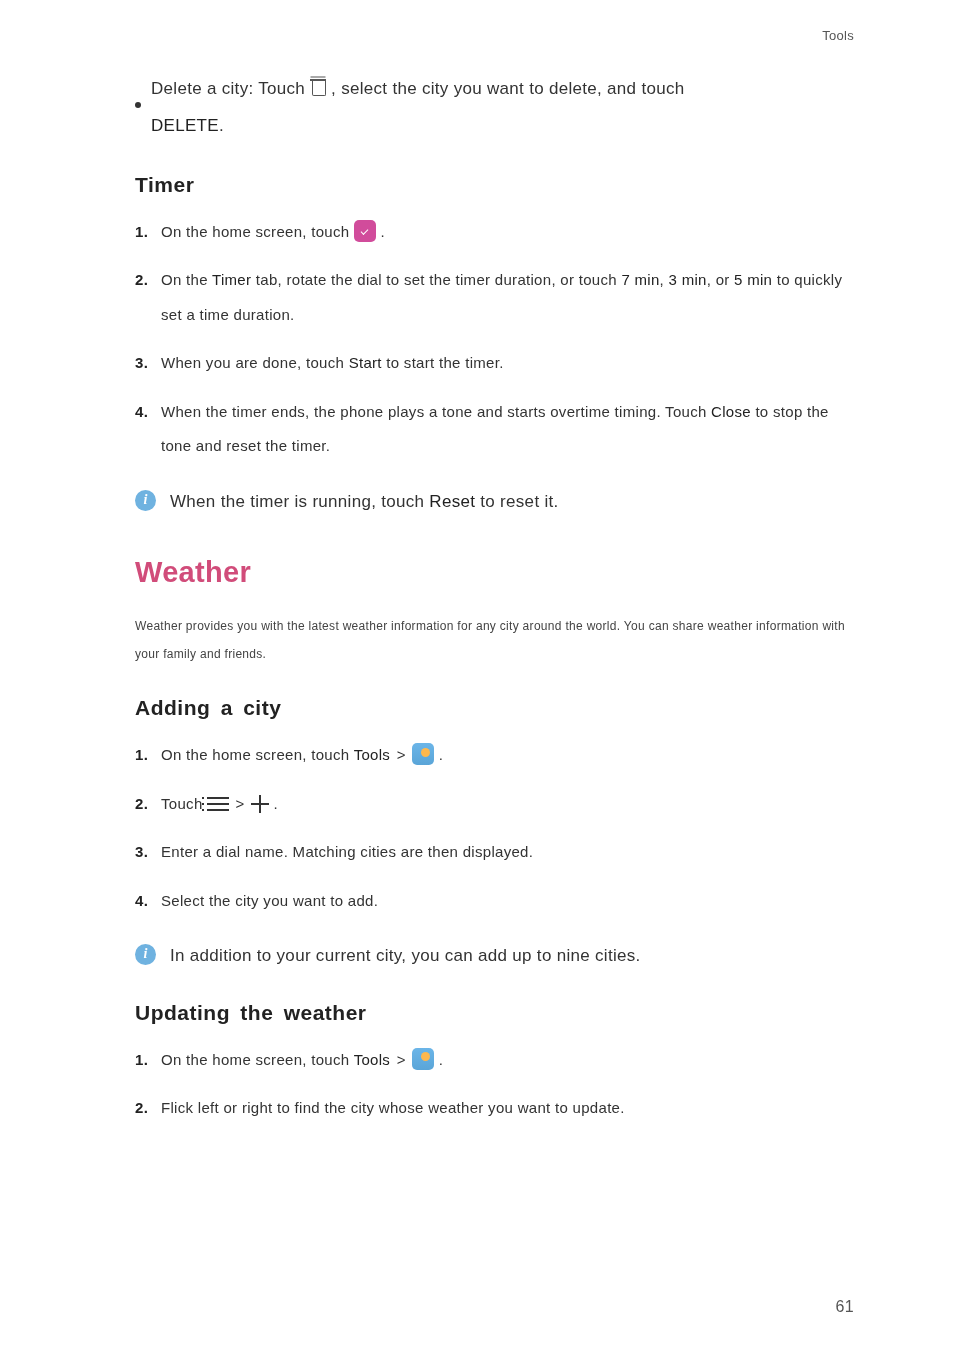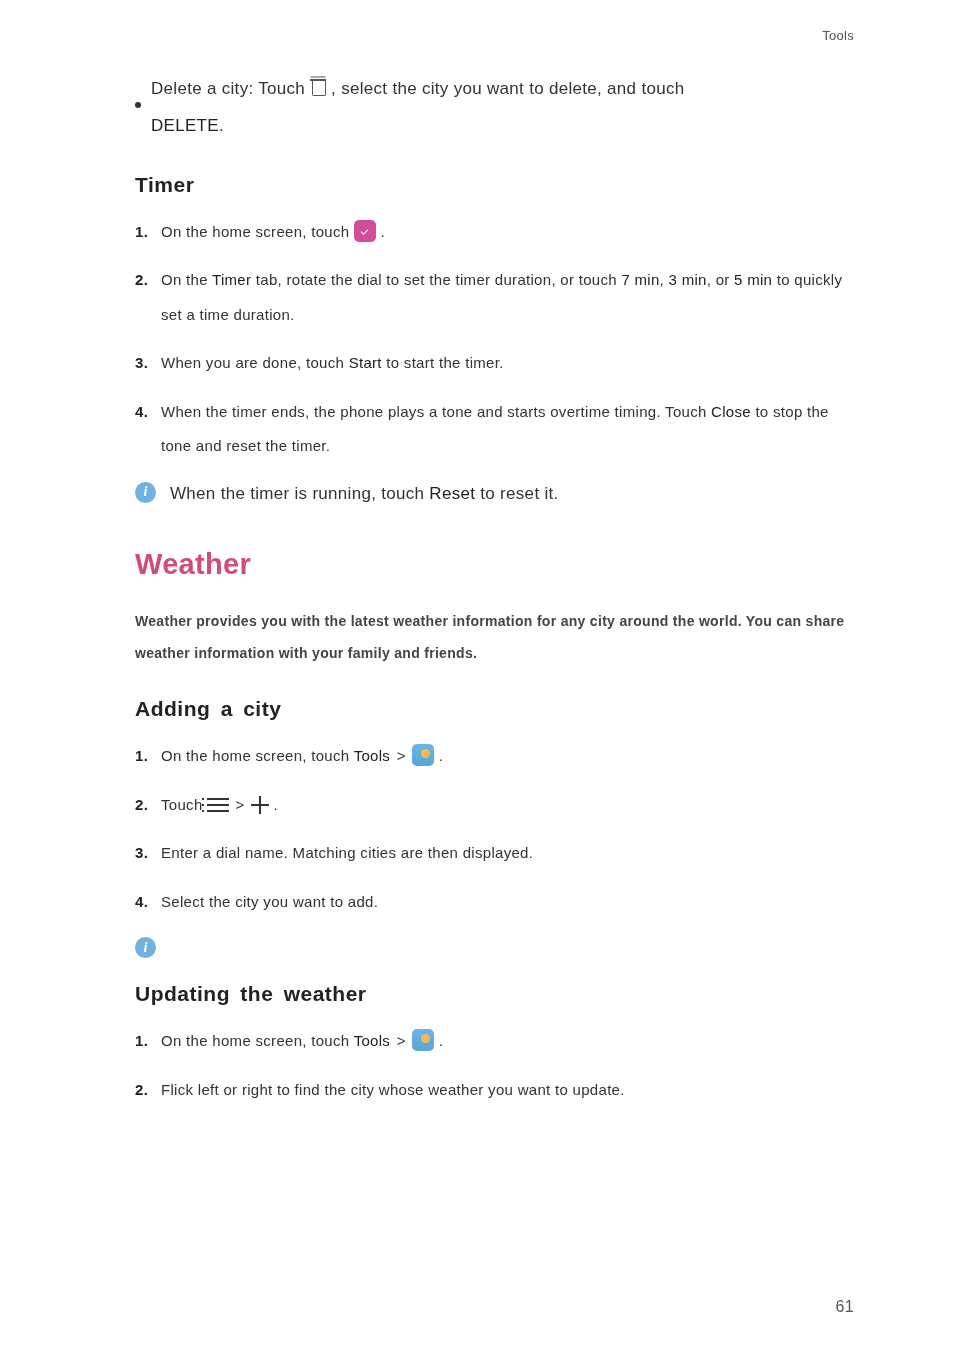--- a/index.html
+++ b/index.html
@@ -72,30 +72,29 @@
     padding-left: 26px;
   }
   ol li::before {
     content: counter(item) ".";
     font-weight: 700;
     position: absolute;
     left: 0;
     color: #222;
   }
   .para {
-    font-size: 14px;
+    font-size: 12px;
     line-height: 2.3;
     margin-bottom: 14px;
     color: #444;
-    font-weight: bold;
   }
   .info-row {
     display: flex;
     align-items: flex-start;
-    margin-top: 14px;
+    margin-top: 22px;
     margin-bottom: 18px;
     font-size: 17px;
     line-height: 1.9;
   }
   .info-icon {
     width: 21px;
     height: 21px;
     border-radius: 50%;
     background: #6fb2e0;
     display: flex;
@@ -289,20 +288,21 @@
       <span class="gt"> &gt; </span>
       <span class="plus-icon"></span>
       <span> .</span>
     </li>
     <li><span>Enter a dial name. Matching cities are then displayed.</span></li>
     <li><span>Select the city you want to add.</span></li>
   </ol>
 
   <div class="info-row">
     <div class="info-icon"></div>
+    <div>In addition to your current city, you can add up to nine cities.</div>
   </div>
 
   <div class="h3" style="word-spacing:4px">Updating the weather</div>
 
   <ol>
     <li>
       <span>On the home screen, touch </span><span class="bold">Tools</span><span class="gt"> &gt; </span><span class="weather-app"></span><span> .</span>
     </li>
     <li><span>Flick left or right to find the city whose weather you want to update.</span></li>
   </ol>

